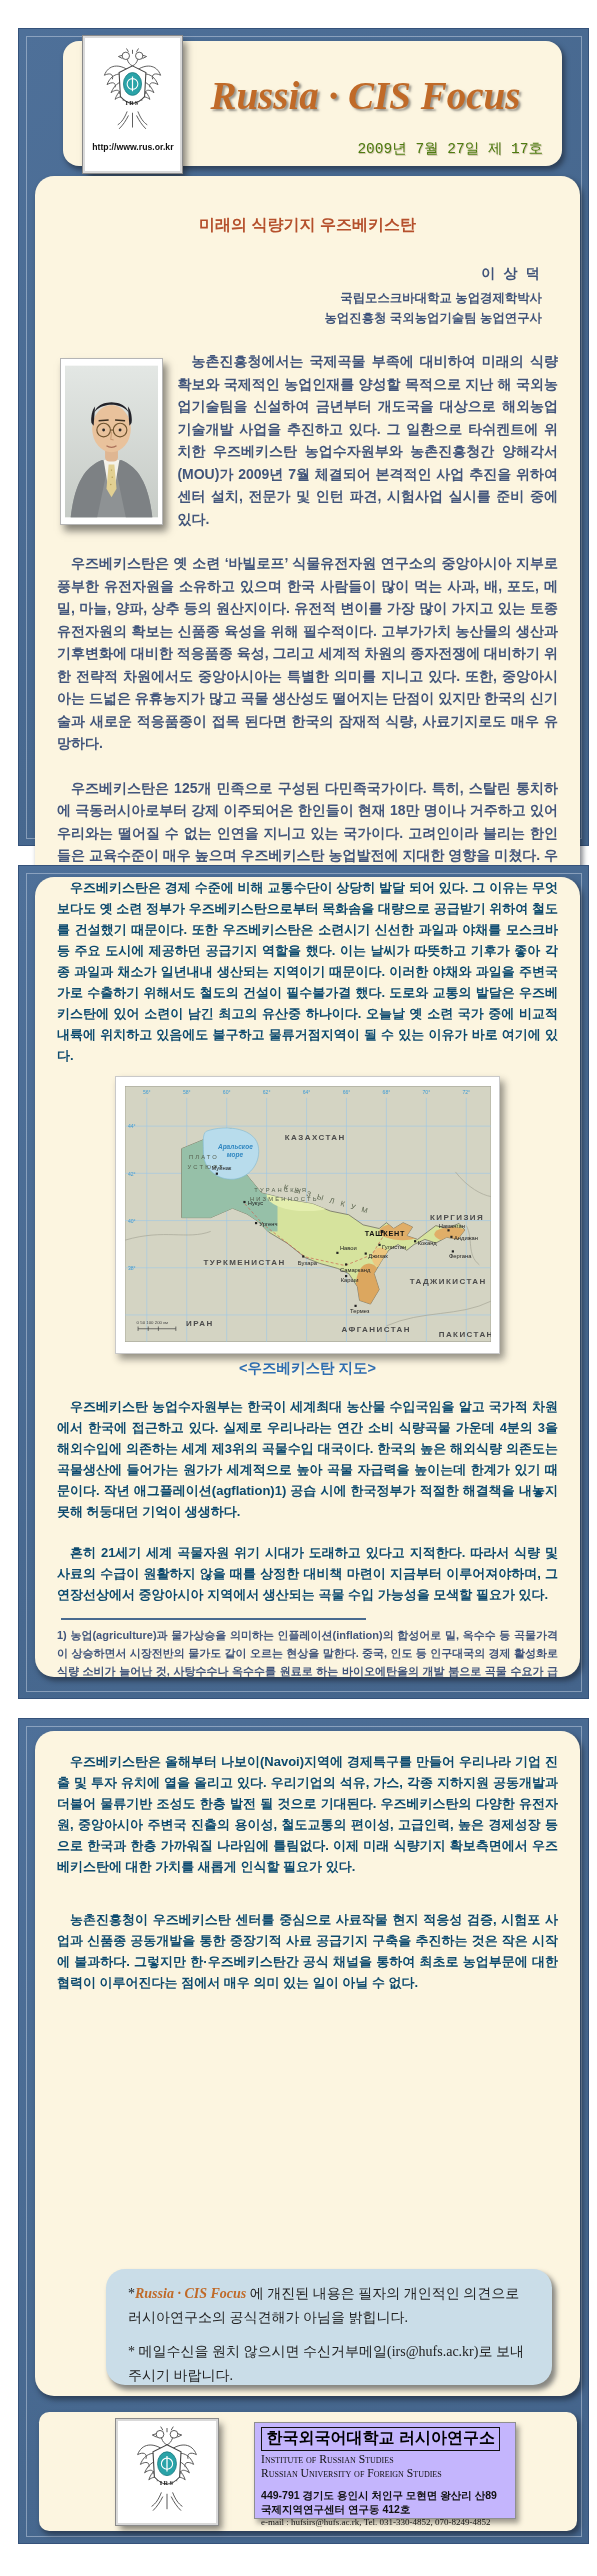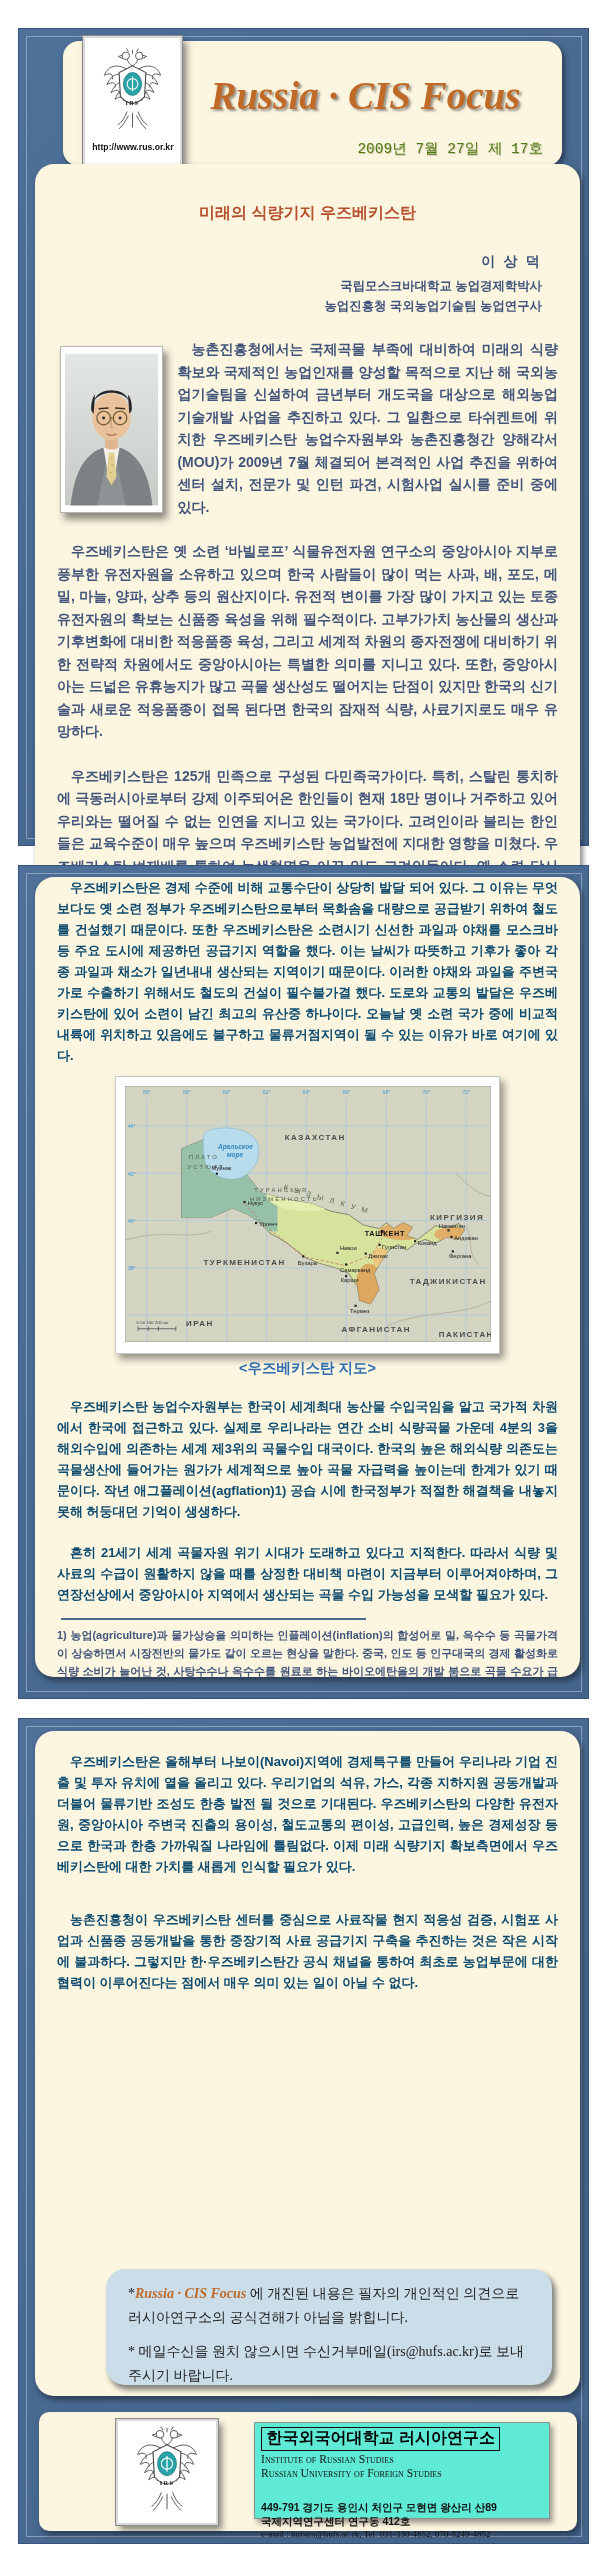--- a/index.html
+++ b/index.html
@@ -25,21 +25,21 @@
   .logo-frame svg{display:block;margin:2.9px auto 0;}
   .logo-url{font-size:8.7px;font-weight:bold;color:#111;text-decoration:none;display:block;margin-top:1.5px;}
   .brand-title{position:absolute;left:116px;right:10.2px;top:32px;text-align:center;
         font-family:"Liberation Serif","DejaVu Serif",serif;font-style:italic;font-weight:bold;
         font-size:39px;color:#c06a28;text-shadow:2.2px 2.2px 2.2px rgba(70,70,70,.55);white-space:nowrap;}
   .issue-line{position:absolute;right:19px;bottom:8.7px;
         font-family:Liberation Mono, monospace;
         font-size:14.5px;color:#4d7c0f;text-shadow:0.7px 0.7px 0.7px rgba(90,60,30,.3);text-align:right;}
   
   .content-box{left:16px;width:545px;padding:0 22px;overflow:hidden;}
-  #box1{top:135px;height:833px;}
+  #box1{top:147px;height:833px;}
   #box2{top:11px;height:800px;}
   #box3{top:11.6px;height:665px;}
   .article-title{margin:39px 0 0;text-align:center;font-size:16px;font-weight:bold;color:#b5502c;}
   .author-block{margin:29px 16px 0 0;text-align:right;color:#3f537a;}
   .author-name{font-size:14px;font-weight:bold;letter-spacing:2.2px;}
   .author-affil{font-size:12.4px;font-weight:bold;margin-top:5.8px;line-height:19px;}
   .para{font-size:14px;line-height:22.5px;font-weight:bold;color:#41557b;
         text-align:justify;text-indent:1em;margin:0;}
   .p-top{margin-top:22px;}
   .photo-frame{float:left;width:103px;height:167px;background:#fff;padding:4.4px;margin:7.3px 14.5px 2.9px 2.9px;
@@ -57,27 +57,27 @@
         border-radius:19px;box-shadow:3.6px 4.4px 5.8px rgba(20,25,35,.5);
         font-family:"Liberation Serif","DejaVu Serif",serif;font-size:14px;line-height:24px;color:#222;
         padding:13px 22px;box-sizing:border-box;}
   .disclaimer .brand-inline{color:#c06a28;font-style:italic;font-weight:bold;}
   .disc-line2{margin-top:10.2px;}
   
   .footer-box{left:19.6px;top:693px;width:538px;height:119px;border-radius:10.2px;}
   .footer-logo{position:absolute;left:77px;top:6.5px;width:102px;height:106px;background:#fff;
         border:2.9px solid #d9d9d9;outline:0.7px solid #8a8a8a;box-shadow:3.6px 5.1px 6.5px rgba(20,20,20,.5);
         text-align:center;box-sizing:border-box;}
-  .institute-card{position:absolute;left:215px;top:10.2px;width:296px;height:97px;background:#5eead4;
+  .institute-card{position:absolute;left:215px;top:10.2px;width:262px;height:97px;background:#c4b5fd;
         border:1.5px solid #8f8f8f;box-shadow:2.9px 3.6px 5.1px rgba(20,20,20,.4);
         padding:3.6px 6.5px;box-sizing:border-box;}
   .org-kr{display:inline-block;border:1.5px solid #111;padding:0.7px 4.4px;font-size:16px;font-weight:bold;color:#000;white-space:nowrap;}
   .org-en{font-family:"Liberation Serif","DejaVu Serif",serif;font-variant:small-caps;
         font-size:11.6px;color:#111;line-height:14px;margin-top:1.5px;}
-  .addr{font-size:10.5px;font-weight:bold;color:#111;line-height:14px;margin-top:19px;}
+  .addr{font-size:10.5px;font-weight:bold;color:#111;line-height:14px;margin-top:7px;}
   .contact{font-family:"Liberation Serif","DejaVu Serif",serif;font-size:9px;color:#111;margin-top:1.5px;}
   
   .m-country{font-size:11px;letter-spacing:2px;fill:#4b4b4b;font-weight:bold;}
   .m-city{font-size:8px;fill:#222;}
   .m-capital{font-size:10px;font-weight:bold;fill:#111;letter-spacing:1px;}
   .m-region{font-size:8px;letter-spacing:3px;fill:#55604f;}
   .m-desert{font-size:10px;letter-spacing:9px;fill:#5c6650;}
   .m-sea{font-size:9px;font-style:italic;fill:#2f86c0;font-weight:bold;}
   .m-grid{font-size:7px;fill:#3e9bd6;}
   .m-scale{font-size:6px;fill:#444;}

